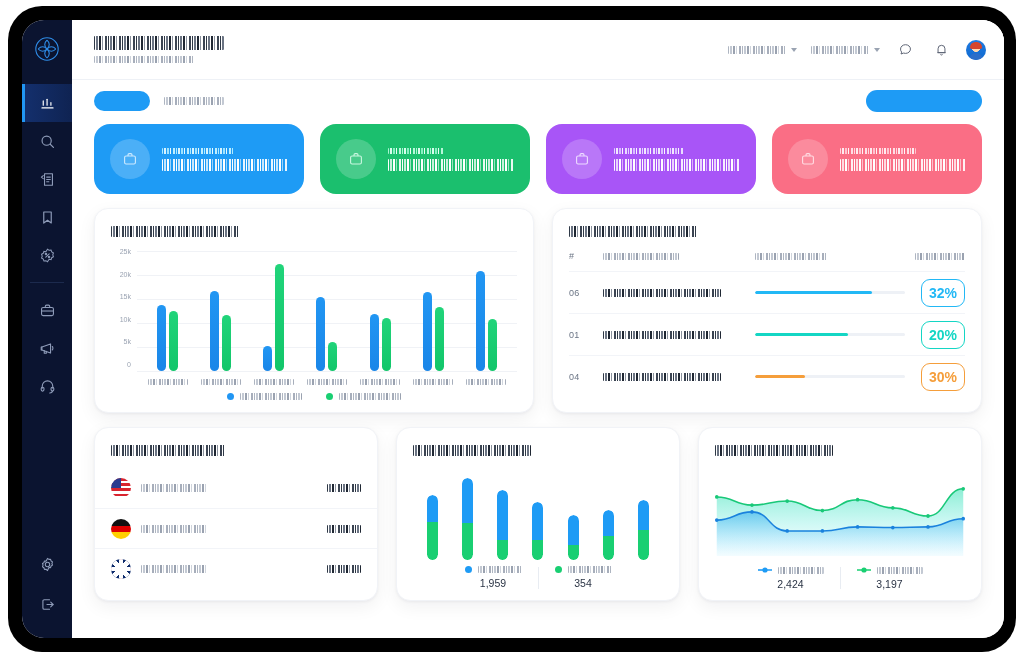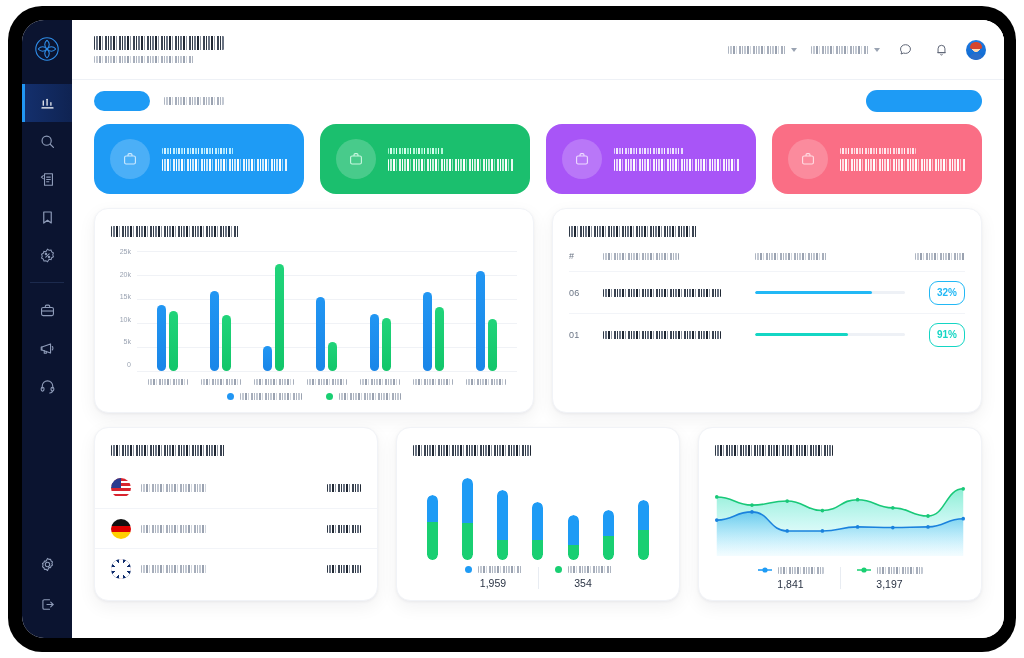--- a/index.html
+++ b/index.html
@@ -121,21 +121,21 @@
   
   .tbl { padding:0 16px 6px 16px; }
   .thead, .trow { display:grid; grid-template-columns:34px 1fr 150px 60px; align-items:center; }
   .thead { padding:2px 0 10px 0; }
   .trow { height:42px; border-top:1px solid #f2f4f8; }
   .rank { font-size:9px; color:#6b7585; letter-spacing:.3px; }
   .prog { height:3px; border-radius:2px; background:#eef1f6; position:relative; overflow:hidden; }
   .prog i { position:absolute; left:0; top:0; bottom:0; border-radius:2px; display:block; }
   .tag {
     justify-self:end; border:1.2px solid; border-radius:9px;
-    font-size:10px; font-weight:700; padding:6px 7px; line-height:1;margin-left:23px;
+    font-size:14px; font-weight:700; padding:6px 7px; line-height:1;margin-left:23px;
   }
 
   
   .row3 { display:grid; grid-template-columns:1fr 1fr 1fr; gap:18px; }
   .country-row { display:flex; align-items:center; gap:10px; height:40px; border-top:1px solid #f2f4f8; padding:0 16px; }
   .country-row:first-of-type { border-top:none; }
   .flag { width:20px; height:20px; border-radius:50%; flex:0 0 20px; overflow:hidden; position:relative; }
   .flag-us { background:
       repeating-linear-gradient(180deg,#d8242f 0 2.6px,#fff 2.6px 5.2px);
   }
@@ -498,21 +498,29 @@
                       <i style="width: 78%; background: rgb(34, 184, 245);"></i>
                     </div>
                     <span class="tag" style="color: rgb(34, 184, 245); border-color: rgb(34, 184, 245);">32%</span>
                   </div>
                   <div class="trow">
                     <span class="rank">01</span>
                     <span class="bc h8" style="width: 118px;"></span>
                     <div class="prog">
                       <i style="width: 62%; background: rgb(20, 214, 196);"></i>
                     </div>
-                    <span class="tag" style="color: rgb(20, 214, 196); border-color: rgb(20, 214, 196);">91%</span>
+                    <span class="tag" style="color: rgb(20, 214, 196); border-color: rgb(20, 214, 196);">20%</span>
+                  </div>
+                  <div class="trow">
+                    <span class="rank">04</span>
+                    <span class="bc h8" style="width: 118px;"></span>
+                    <div class="prog">
+                      <i style="width: 33%; background: rgb(245, 158, 59);"></i>
+                    </div>
+                    <span class="tag" style="color: rgb(245, 158, 59); border-color: rgb(245, 158, 59);">30%</span>
                   </div>
                 </div>
           </div>
         </div>
       </section>
 
       <section class="row3">
 
         <div class="card">
           <div class="card-title">
@@ -632,21 +640,21 @@
           </div>
           <div class="mini-legend">
             <div class="ml-col">
               <div class="ml-top">
                 <svg width="14" height="8">
                   <line x1="0" y1="4" x2="14" y2="4" stroke="#1e9bf5" stroke-width="1.6"></line>
                   <circle cx="7" cy="4" r="2.6" fill="#1e9bf5"></circle>
                 </svg>
                 <span class="bc lt h7" style="width:46px"></span>
               </div>
-              <span class="ml-val">1,841</span>
+              <span class="ml-val">2,424</span>
             </div>
             <div class="ml-div"></div>
             <div class="ml-col">
               <div class="ml-top">
                 <svg width="14" height="8">
                   <line x1="0" y1="4" x2="14" y2="4" stroke="#19cf72" stroke-width="1.6"></line>
                   <circle cx="7" cy="4" r="2.6" fill="#19cf72"></circle>
                 </svg>
                 <span class="bc lt h7" style="width:46px"></span>
               </div>

